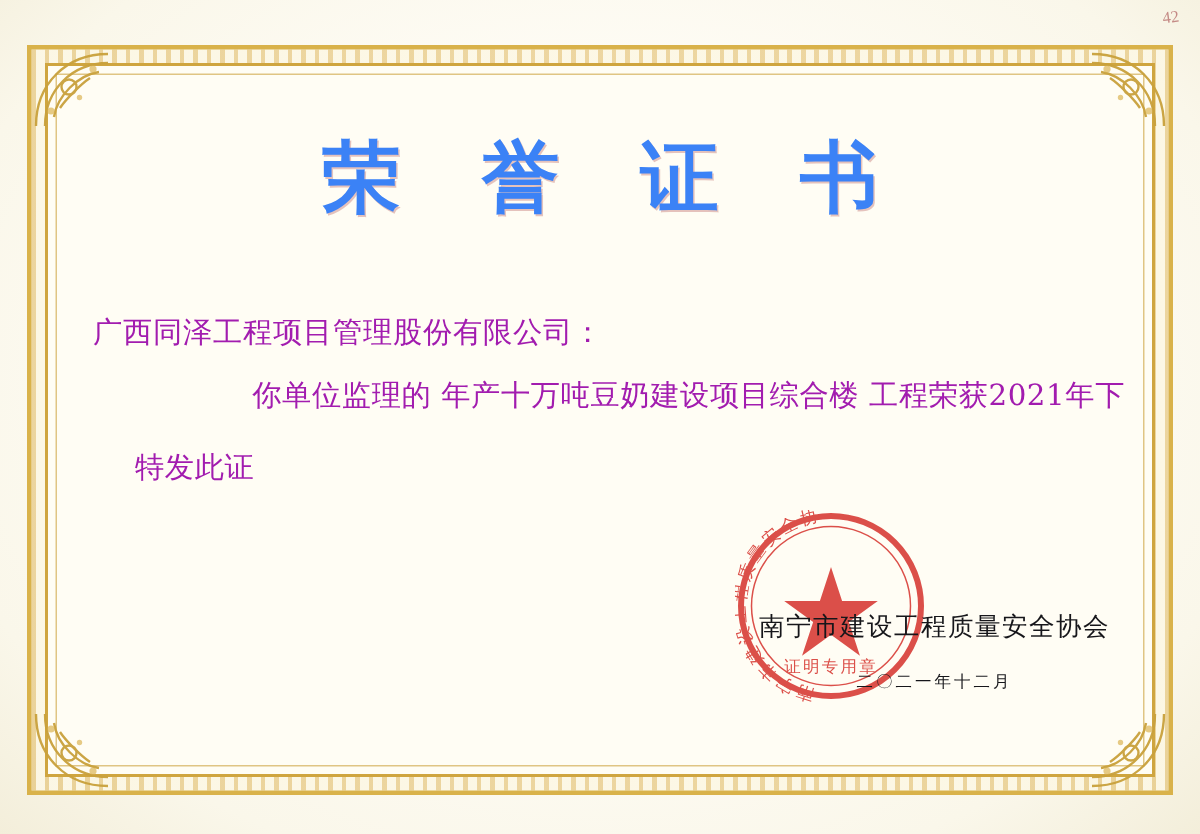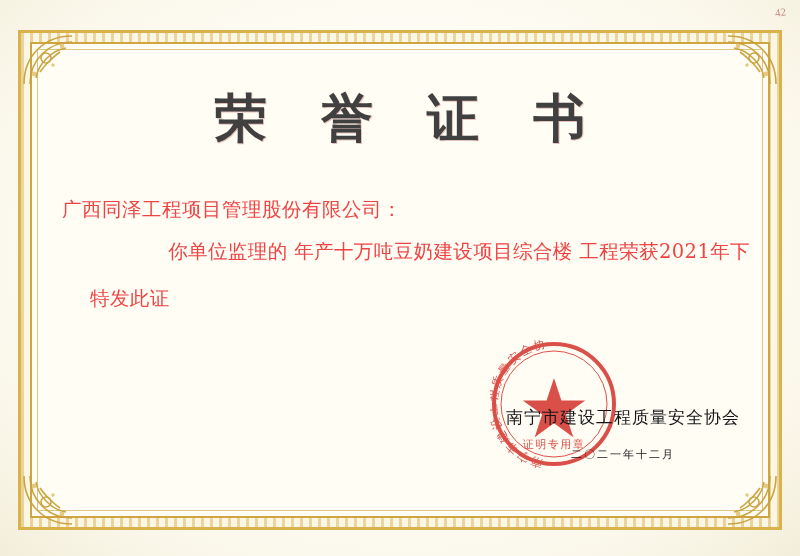--- a/index.html
+++ b/index.html
@@ -79,52 +79,51 @@
   .content {
     position: absolute;
     left: 50px;
     top: 56px;
     right: 50px;
     bottom: 48px;
   }
 
   .title {
     text-align: center;
-    color: #404040;
+    color: #3b82f6;
     font-family: "DejaVu Serif", serif;
     font-weight: 700;
     font-size: 52px;
     letter-spacing: 18px;
     text-indent: 18px;
     margin-top: 28px;
     text-shadow: 1px 1px 0 rgba(150,20,20,0.25);
   }
 
   .body-text {
-    margin-top: 36px;
-    color: #ef4444;
+    margin-top: 48px;
+    color: #a21caf;
     font-size: 19.5px;
     line-height: 40px;
     font-family: "DejaVu Serif", serif;
   }
   .recipient {
     padding-left: 12px;
     letter-spacing: 0.5px;
   }
   .para {
     margin-top: 2px;
     text-indent: 40px;
     letter-spacing: 0.4px;
     text-align: right;
   }
   .issue-line {
     margin-top: 8px;
     text-indent: 40px;
     letter-spacing: 0.4px;
-    font-family: Liberation Mono, monospace;
   }
 
   
   .signature {
     position: absolute;
     right: 10px;
     bottom: 46px;
     text-align: center;
     color: #16161a;
     font-family: "DejaVu Serif", serif;

